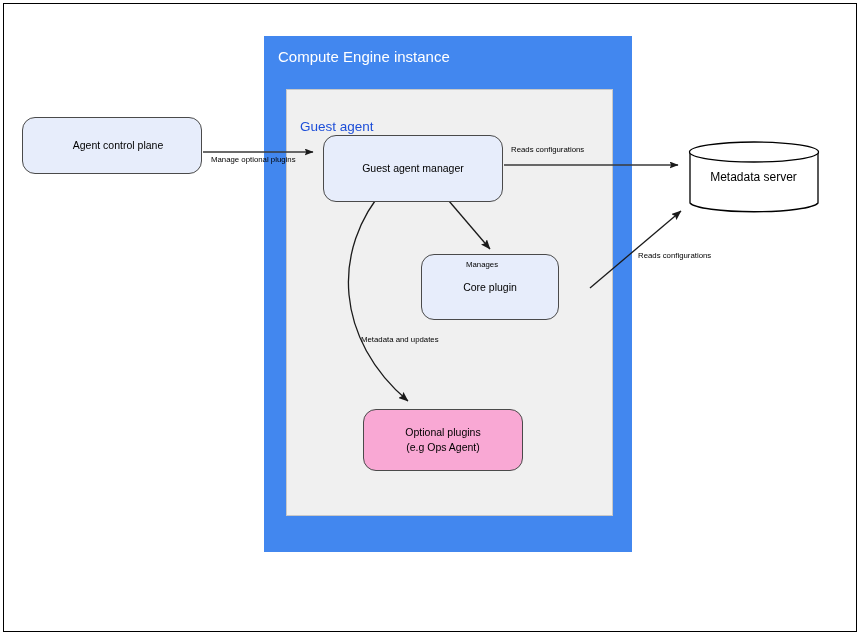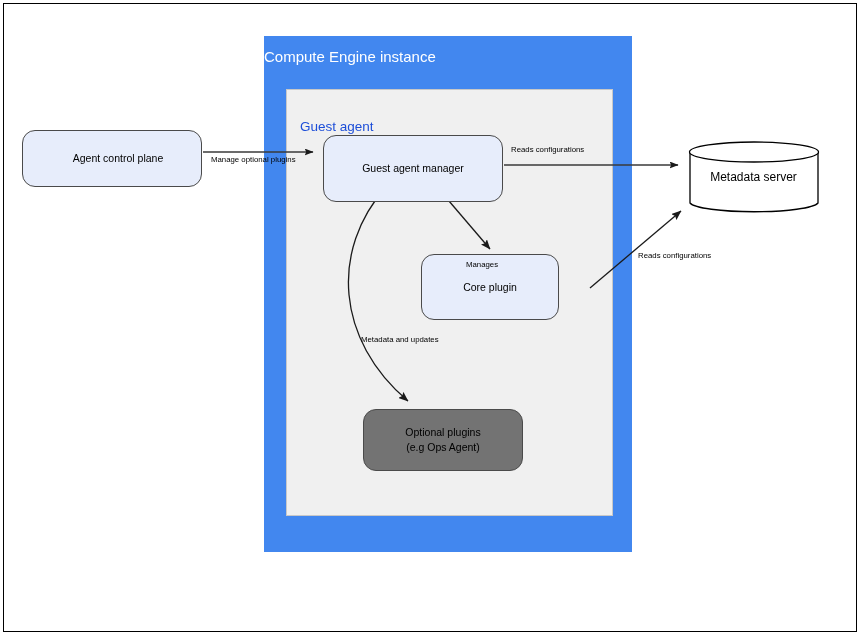--- a/index.html
+++ b/index.html
@@ -38,21 +38,21 @@
   #ce-instance {
     position: absolute;
     left: 264px;
     top: 36px;
     width: 368px;
     height: 516px;
     background: #4287ef;
   }
   #ce-title {
     position: absolute;
-    left: 264px;
+    left: 278px;
     top: 47px;
     color: #ffffff;
     font-size: 15px;
     line-height: 19px;
     white-space: nowrap;
   }
   
   #guest-agent-box {
     position: absolute;
     left: 286px;
@@ -82,23 +82,23 @@
     align-items: center;
     justify-content: center;
     text-align: center;
     font-size: 10.5px;
     line-height: 15px;
     color: #000000;
     border: 1.2px solid #4a4a4a;
     border-radius: 13px;
   }
   .node.blue-fill { background: #e7edfb; }
-  .node.yellow-fill { background: #737373; }
-
-  #node-agent-control-plane { left: 22px;  top: 130px; width: 180px; height: 57px; padding-left: 12px; }
+  .node.yellow-fill { background: #f9a8d4; }
+
+  #node-agent-control-plane { left: 22px;  top: 117px; width: 180px; height: 57px; padding-left: 12px; }
   #node-guest-agent-manager { left: 323px; top: 119px; width: 180px; height: 67px; margin-top: 16px; }
   #node-core-plugin        { left: 421px; top: 254px; width: 138px; height: 66px; }
   #node-optional-plugins   { left: 363px; top: 409px; width: 160px; height: 62px; }
 
   
   #node-metadata-server {
     position: absolute;
     left: 688px;
     top: 141px;
     width: 131px;

